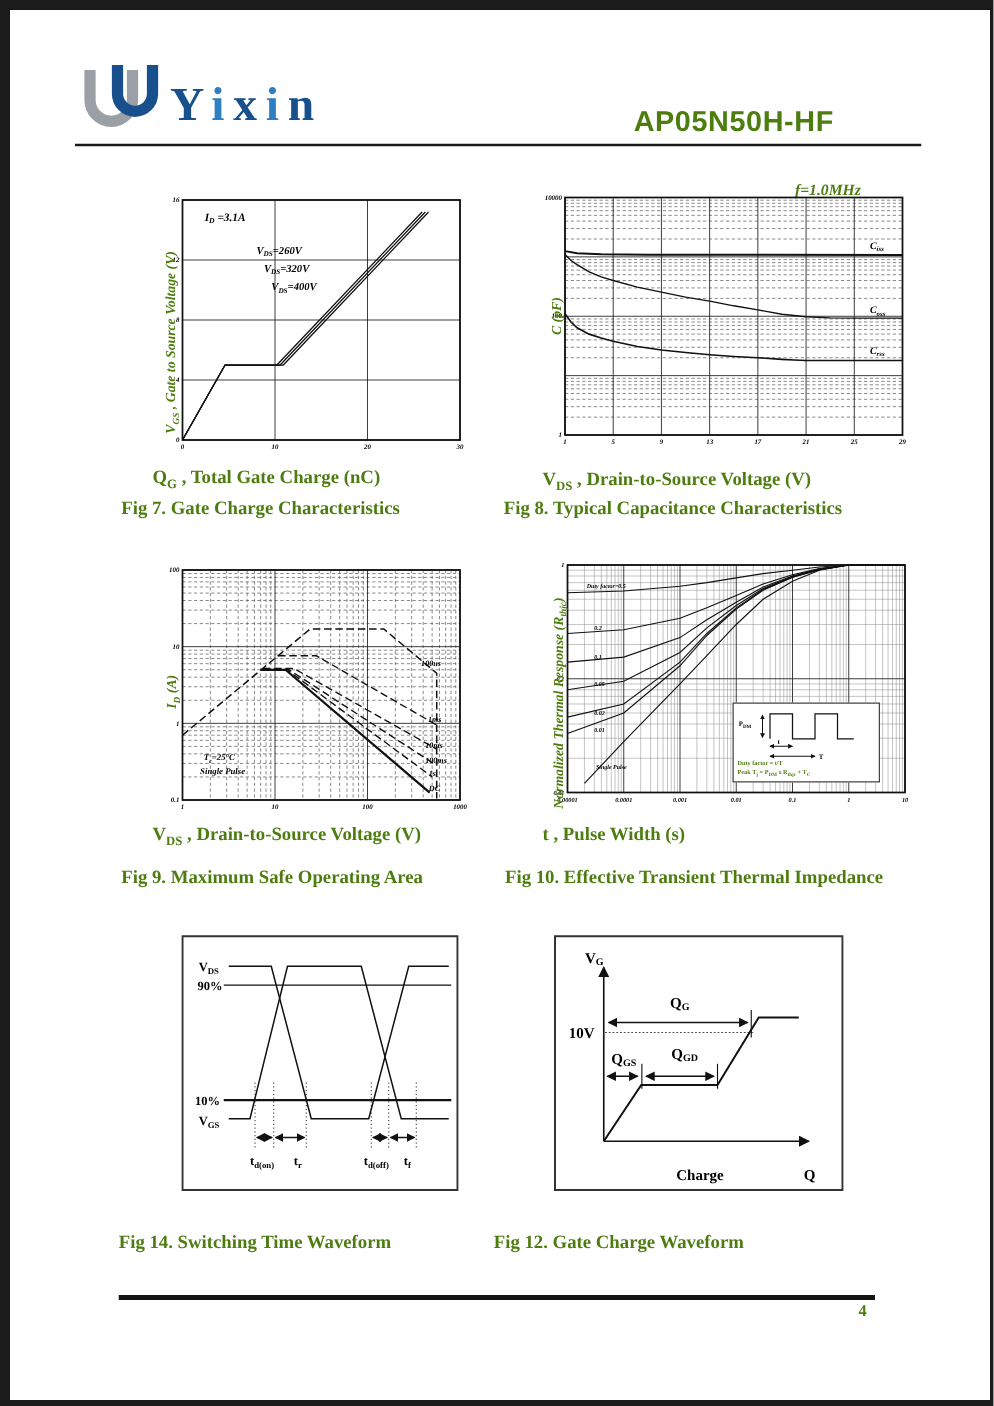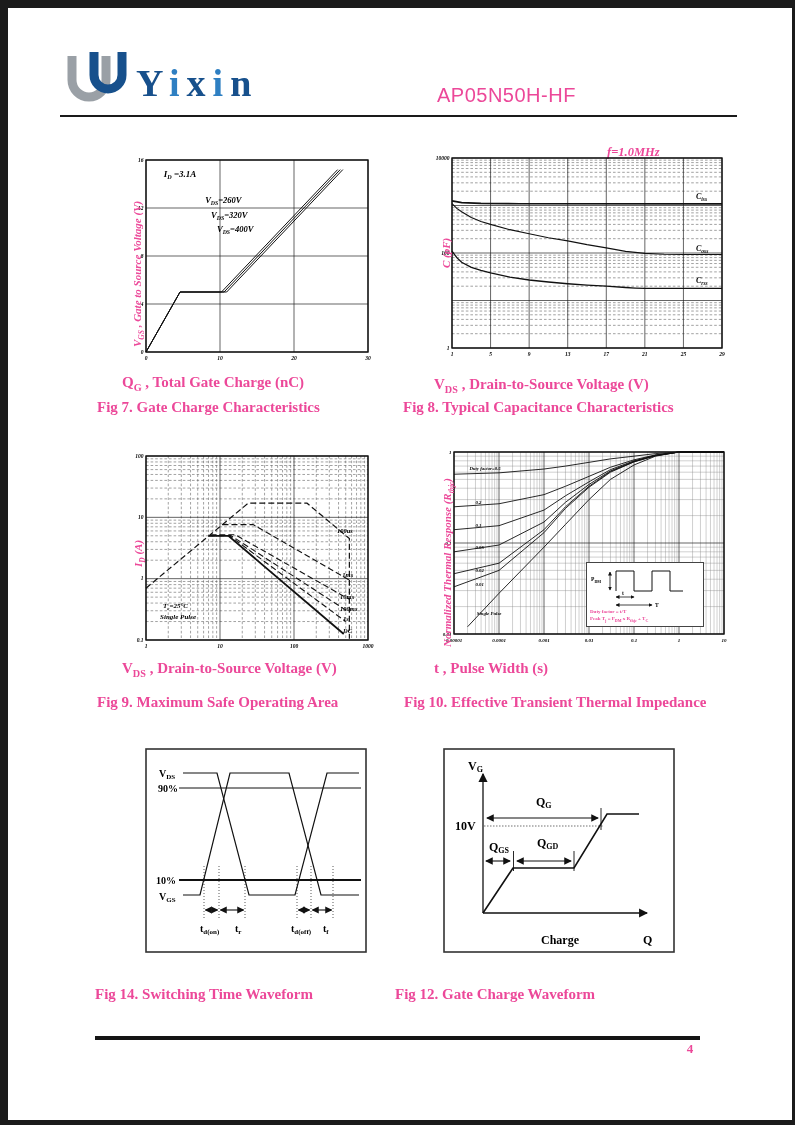--- a/index.html
+++ b/index.html
@@ -1,21 +1,21 @@
 <!DOCTYPE html>
 <html><head>
 <meta charset="utf-8">
 <style>
   html,body{margin:0;padding:0;background:#e8e8e8;}
   .page{position:relative;width:795px;height:1125px;background:#ffffff;overflow:hidden;
-        font-family:"Liberation Serif",serif;color:#ec4899;}
+        font-family:"Liberation Serif",serif;color:#4d7c0f;}
   .page-border{position:absolute;inset:0;border:solid #1b1b1b;border-width:8px 3px 5px 8px;pointer-events:none;z-index:50;}
   .abs{position:absolute;}
-  .partnum{position:absolute;left:437px;top:84px;width:300px;text-align:left;
-           font-family:"Liberation Sans",sans-serif;font-weight:normal;font-size:20px;letter-spacing:0.5px;}
+  .partnum{position:absolute;left:437px;top:84px;width:300px;text-align:center;
+           font-family:"Liberation Sans",sans-serif;font-weight:bold;font-size:23px;letter-spacing:0.5px;}
   .hrule{position:absolute;left:60px;top:115px;width:677px;height:2px;background:#1a1a1a;}
   .frule{position:absolute;left:95px;top:1036px;width:605px;height:4px;background:#151515;}
   .pagenum{position:absolute;left:660px;top:1041px;width:60px;text-align:center;font-weight:bold;font-size:13px;}
   .cap{position:absolute;font-weight:bold;font-size:15px;white-space:nowrap;}
   .xt{position:absolute;text-align:left;font-weight:bold;font-size:15px;white-space:nowrap;}
   .vt{position:absolute;transform:rotate(-90deg);transform-origin:0 0;
       font-style:italic;font-weight:bold;font-size:11px;white-space:nowrap;}
   .fnote{position:absolute;font-style:italic;font-weight:bold;font-size:12.5px;}
   sub{font-size:68%;}
   .figblock{position:absolute;}
@@ -68,21 +68,21 @@
         <text x="21.5" y="11.8" text-anchor="end" font-size="5.5" font-style="italic" font-weight="bold">16</text>
         <text x="41.760000000000005" y="26.80000000000001" text-anchor="start" font-size="9" font-style="italic" font-weight="bold"><tspan>I</tspan><tspan dy="2" font-size="6.12">D</tspan><tspan dy="-2"> =3.1A</tspan></text>
         <text x="83.19999999999999" y="53.19999999999999" text-anchor="start" font-size="8.5" font-style="italic" font-weight="bold"><tspan>V</tspan><tspan dy="2" font-size="5.78">DS</tspan><tspan dy="-2">=260V</tspan></text>
         <text x="89.12" y="67.60000000000002" text-anchor="start" font-size="8.5" font-style="italic" font-weight="bold"><tspan>V</tspan><tspan dy="2" font-size="5.78">DS</tspan><tspan dy="-2">=320V</tspan></text>
         <text x="95.04" y="82" text-anchor="start" font-size="8.5" font-style="italic" font-weight="bold"><tspan>V</tspan><tspan dy="2" font-size="5.78">DS</tspan><tspan dy="-2">=400V</tspan></text>
       </svg>
   </div>
   <div class="vt" style="left:131px;top:347px"><span>V</span><sub>GS</sub><span> , Gate to Source Voltage (V)</span></div>
   <div class="xt" style="left:122px;top:374px;width:260px"><span>Q</span><sub>G</sub><span> , Total Gate Charge (nC)</span></div>
 
-  <div class="fnote" style="left:607px;top:145px">f=1.0MHz</div>
+  <div class="fnote" style="left:636px;top:145px">f=1.0MHz</div>
   <div class="figblock" style="left:434px;top:146px">
     <svg class="chart" viewBox="0 0 300 222" width="300" height="222">
         <line x1="18" y1="187.7010752059609" x2="288" y2="187.7010752059609" stroke="#555" stroke-width="0.55" stroke-dasharray="2.6,2"></line>
         <line x1="18" y1="179.33674040081604" x2="288" y2="179.33674040081604" stroke="#555" stroke-width="0.55" stroke-dasharray="2.6,2"></line>
         <line x1="18" y1="173.40215041192178" x2="288" y2="173.40215041192178" stroke="#555" stroke-width="0.55" stroke-dasharray="2.6,2"></line>
         <line x1="18" y1="168.7989247940391" x2="288" y2="168.7989247940391" stroke="#555" stroke-width="0.55" stroke-dasharray="2.6,2"></line>
         <line x1="18" y1="165.03781560677692" x2="288" y2="165.03781560677692" stroke="#555" stroke-width="0.55" stroke-dasharray="2.6,2"></line>
         <line x1="18" y1="161.8578430993228" x2="288" y2="161.8578430993228" stroke="#555" stroke-width="0.55" stroke-dasharray="2.6,2"></line>
         <line x1="18" y1="159.10322561788269" x2="288" y2="159.10322561788269" stroke="#555" stroke-width="0.55" stroke-dasharray="2.6,2"></line>
         <line x1="18" y1="156.67348080163208" x2="288" y2="156.67348080163208" stroke="#555" stroke-width="0.55" stroke-dasharray="2.6,2"></line>

